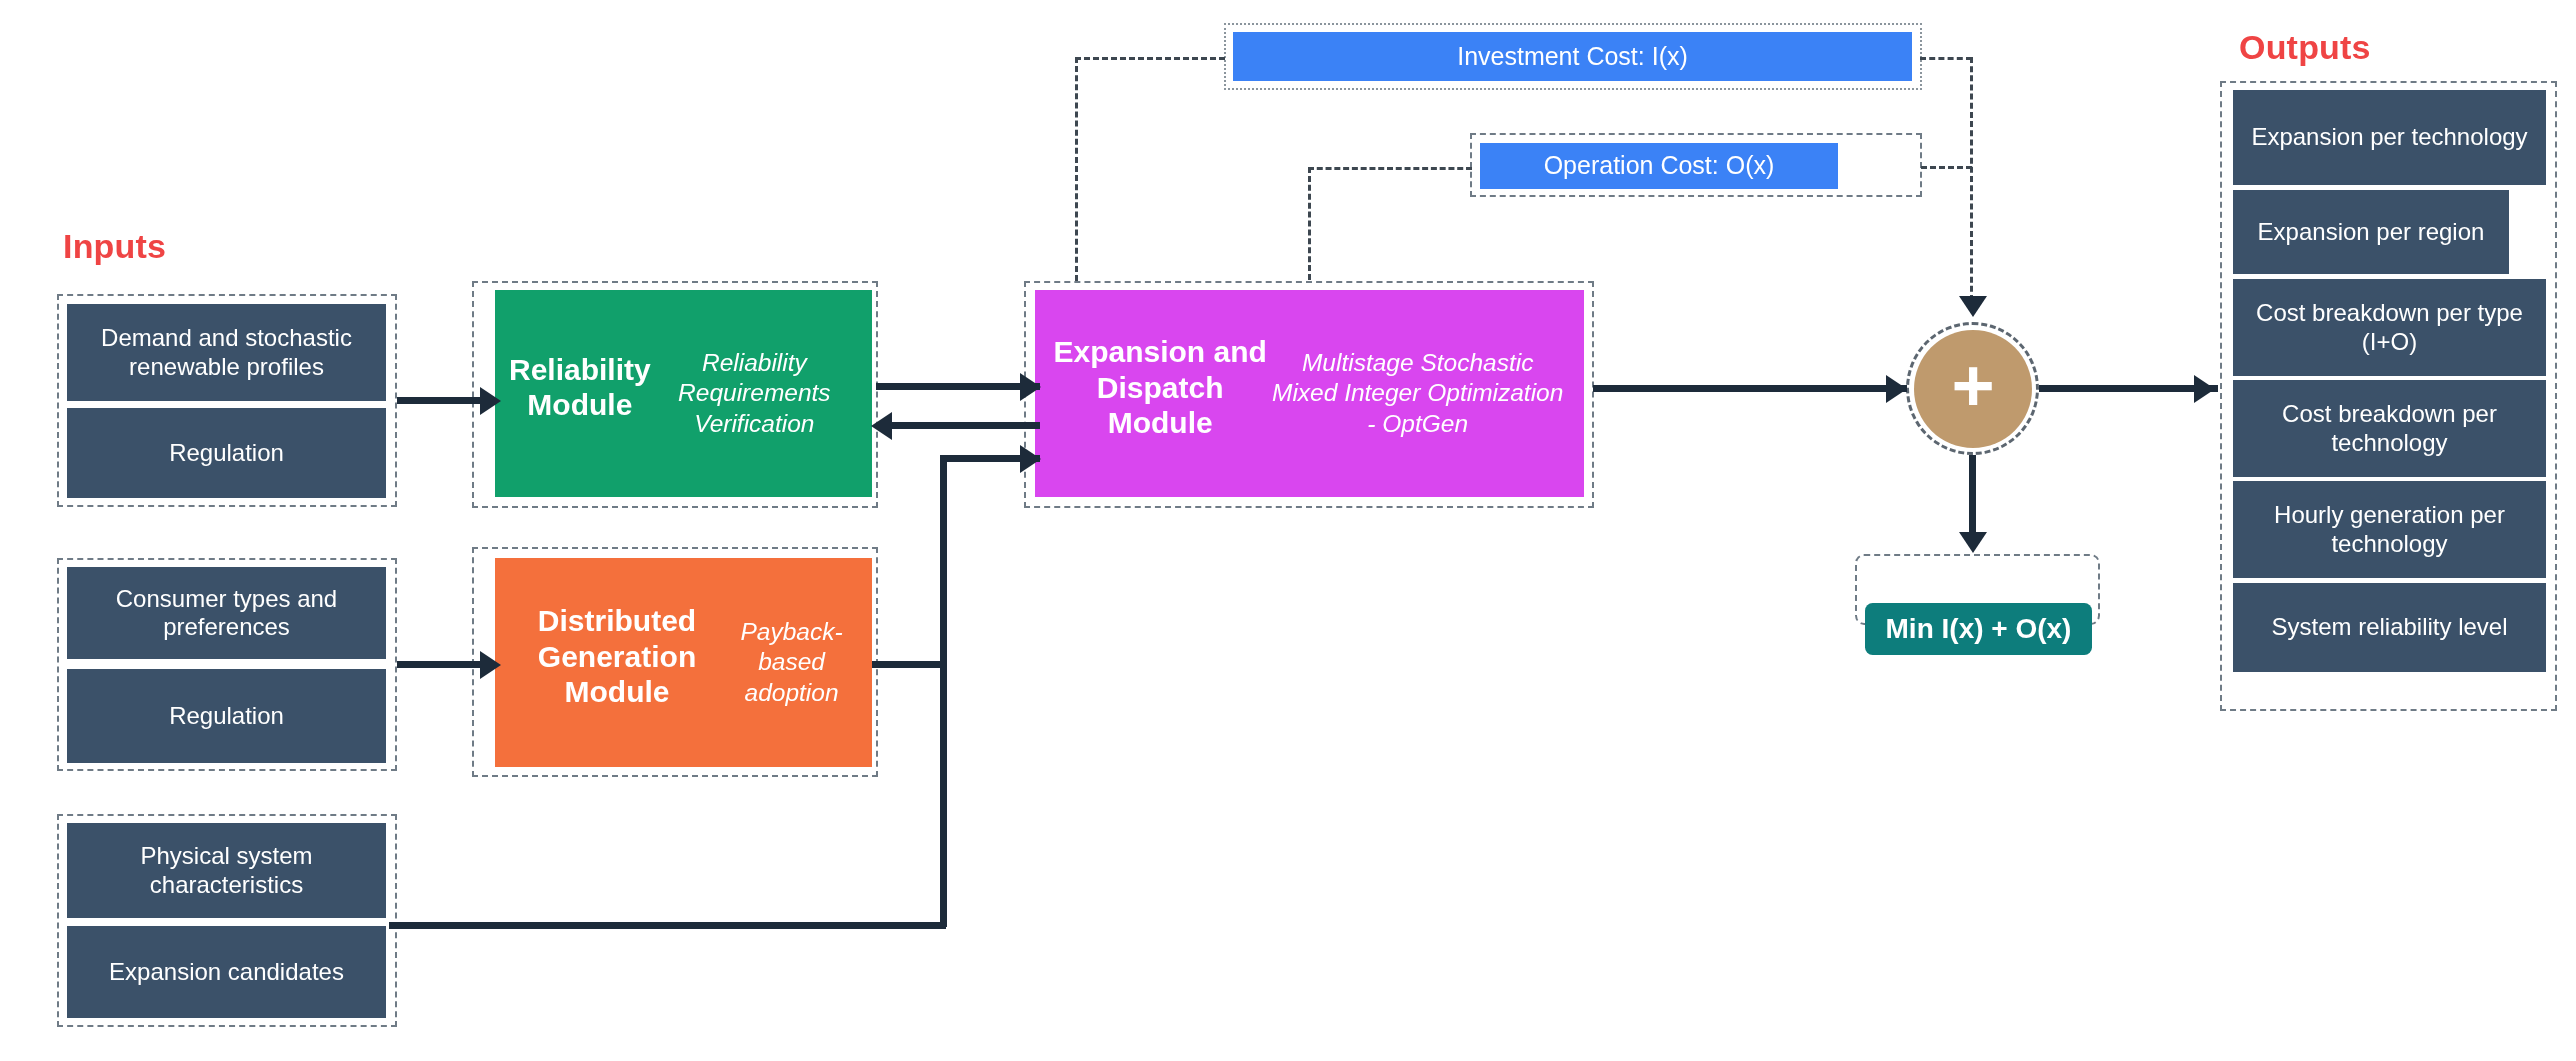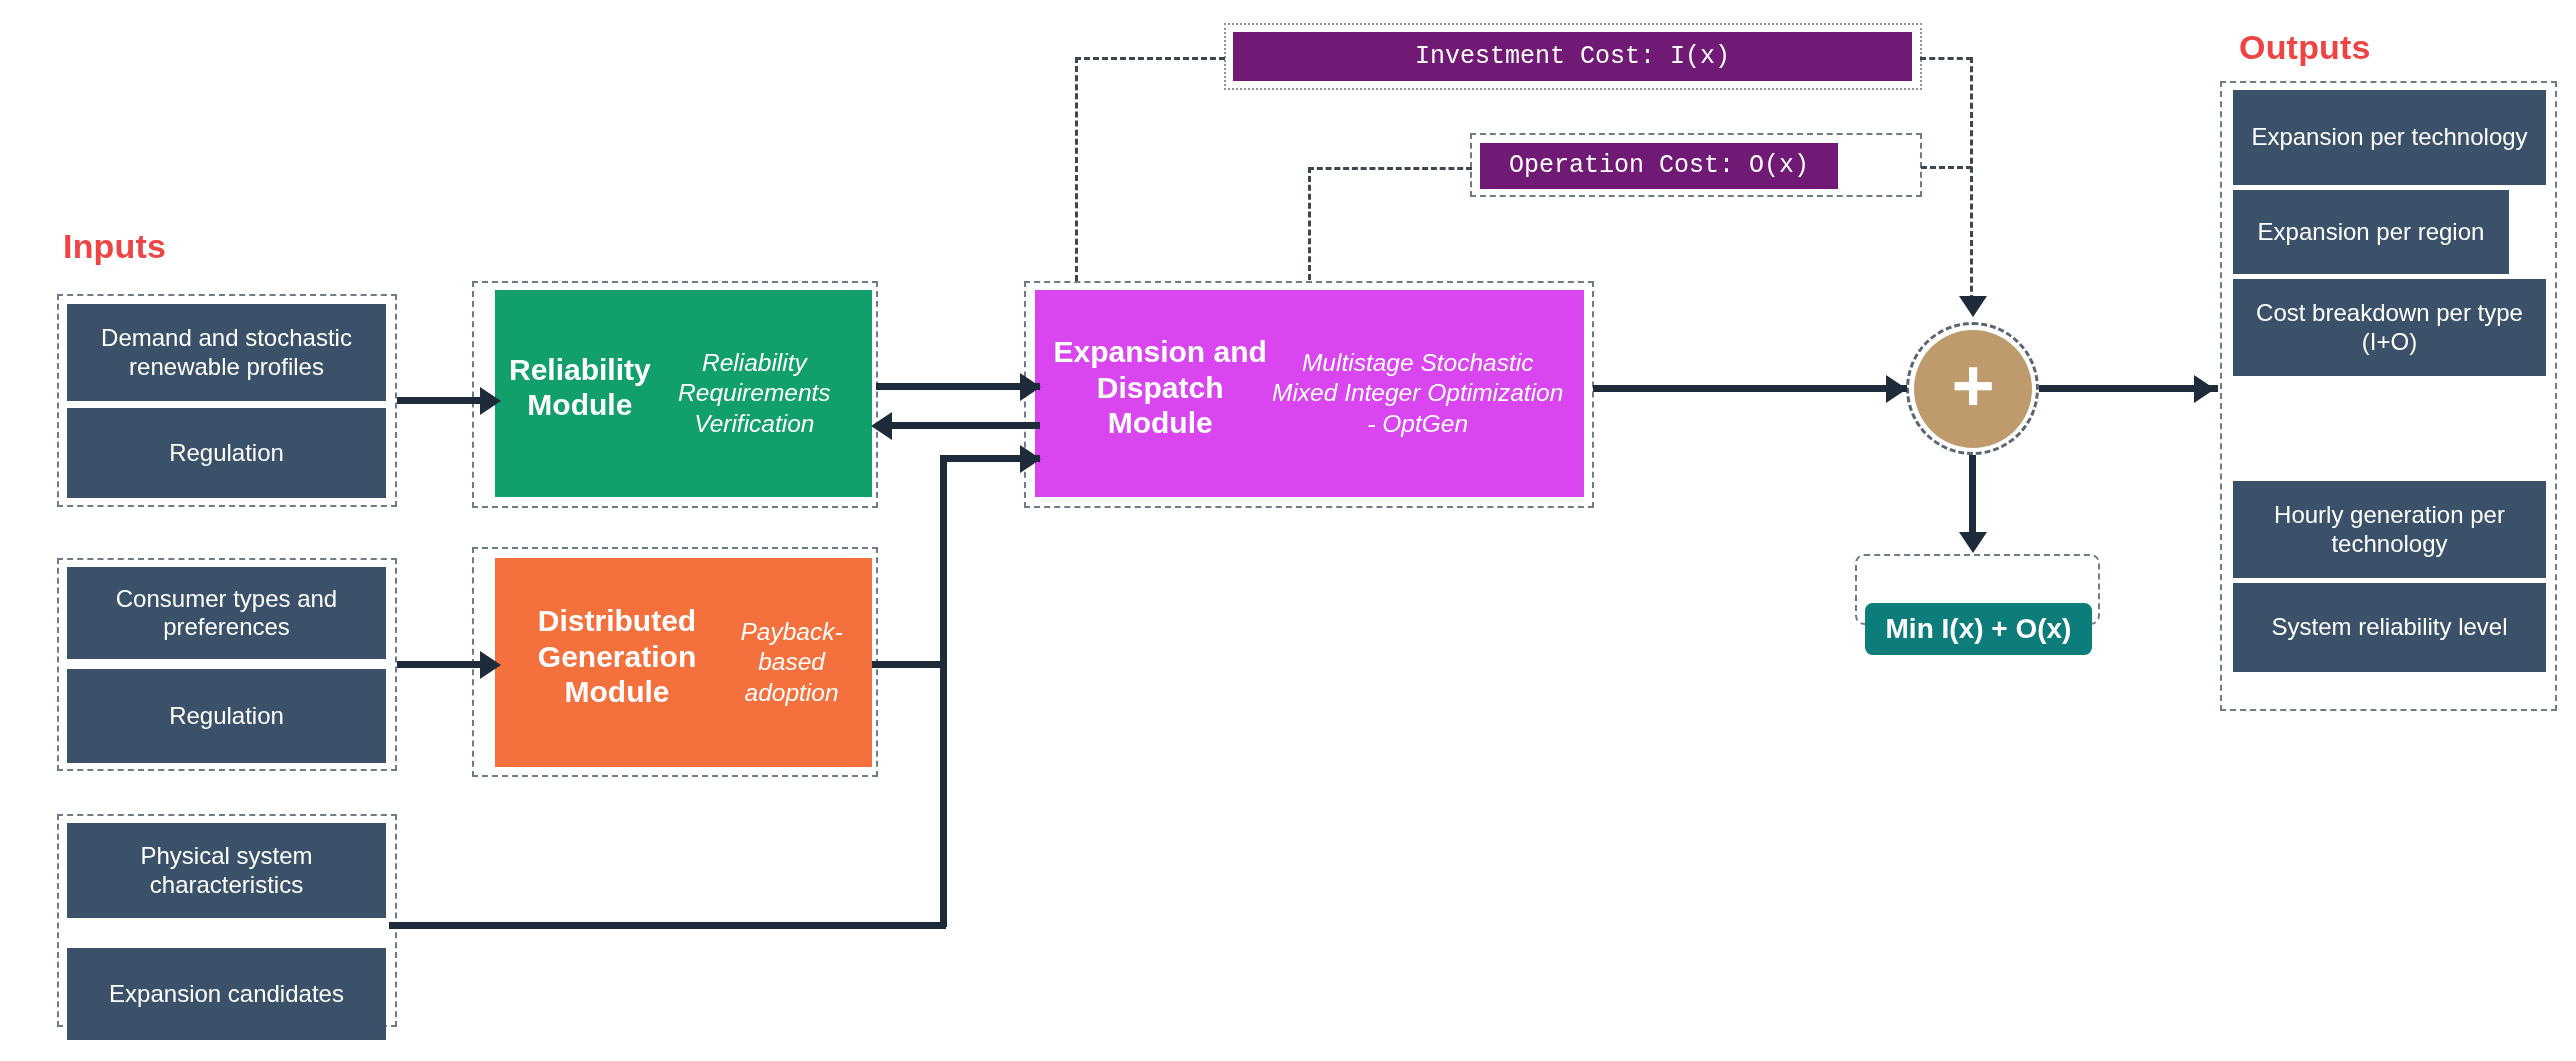--- a/index.html
+++ b/index.html
@@ -9,21 +9,21 @@
   .sec-title{position:absolute;font-weight:bold;color:#ef4444;font-size:34px;letter-spacing:0.2px;}
 
   
   .frame{position:absolute;border:2.3px dashed #6f7b86;box-sizing:border-box;}
   .frame-dotted{position:absolute;border:2.3px dotted #8b959d;box-sizing:border-box;}
 
   
   .blk{position:absolute;box-sizing:border-box;display:flex;align-items:center;justify-content:center;
        text-align:center;color:#ffffff;line-height:1.18;}
   .navy{background:#3b5169;font-size:24px;}
-  .gray{background:#701a75;font-size:25px;font-family:Liberation Mono, monospace;}
+  .gray{background:#3b82f6;font-size:25px;}
   .green{background:#11a06b;}
   .orange{background:#f4703c;}
   .blue{background:#d946ef;}
   .teal{background:#0d7d7c;border-radius:7.7px;font-weight:bold;font-size:28px;}
 
   .mod{flex-direction:row;}
   .mod .t{font-weight:bold;font-size:30px;margin-bottom:12.3px;}
   .mod .s{font-style:italic;font-size:24.5px;line-height:1.25;}
 
   
@@ -61,21 +61,21 @@
     <span>Consumer types and preferences</span>
   </div>
   <div class="blk navy" style="left:67px;top:669px;width:319px;height:94px;padding:0 10.7px;">
     <span>Regulation</span>
   </div>
 
   <div class="frame" style="left:57px;top:814px;width:340px;height:213px;"></div>
   <div class="blk navy" style="left:67px;top:823px;width:319px;height:95px;padding:0 10.7px;">
     <span>Physical system characteristics</span>
   </div>
-  <div class="blk navy" style="left:67px;top:948px;width:319px;height:92px;padding:0 10.7px;">
+  <div class="blk navy" style="left:67px;top:926px;width:319px;height:92px;padding:0 10.7px;">
     <span>Expansion candidates</span>
   </div>
 
   <div class="frame" style="left:472px;top:281px;width:406px;height:227px;"></div>
   <div class="blk green mod" style="left:495px;top:290px;width:377px;height:207px;padding:0 14px;">
     <div class="t">Reliability Module</div>
     <div class="s">Reliability Requirements Verification</div>
   </div>
 
   <div class="frame" style="left:472px;top:547px;width:406px;height:230px;"></div>
@@ -112,20 +112,23 @@
 
   <div class="frame" style="left:2220px;top:81px;width:337px;height:630px;"></div>
   <div class="blk navy" style="left:2233px;top:90px;width:313px;height:95px;padding:0 10.7px;">
     <span>Expansion per technology</span>
   </div>
   <div class="blk navy" style="left:2233px;top:190px;width:276px;height:84px;padding:0 10.7px;">
     <span>Expansion per region</span>
   </div>
   <div class="blk navy" style="left:2233px;top:279px;width:313px;height:97px;padding:0 10.7px;">
     <span>Cost breakdown per type (I+O)</span>
+  </div>
+  <div class="blk navy" style="left:2233px;top:380px;width:313px;height:97px;padding:0 10.7px;">
+    <span>Cost breakdown per technology</span>
   </div>
   <div class="blk navy" style="left:2233px;top:481px;width:313px;height:97px;padding:0 10.7px;">
     <span>Hourly generation per technology</span>
   </div>
   <div class="blk navy" style="left:2233px;top:583px;width:313px;height:89px;padding:0 10.7px;">
     <span>System reliability level</span>
   </div>
 
   <div class="hline" style="left:397px;top:397px;width:90px;"></div>
   <div class="ar-r" style="left:480px;top:387px;"></div>

